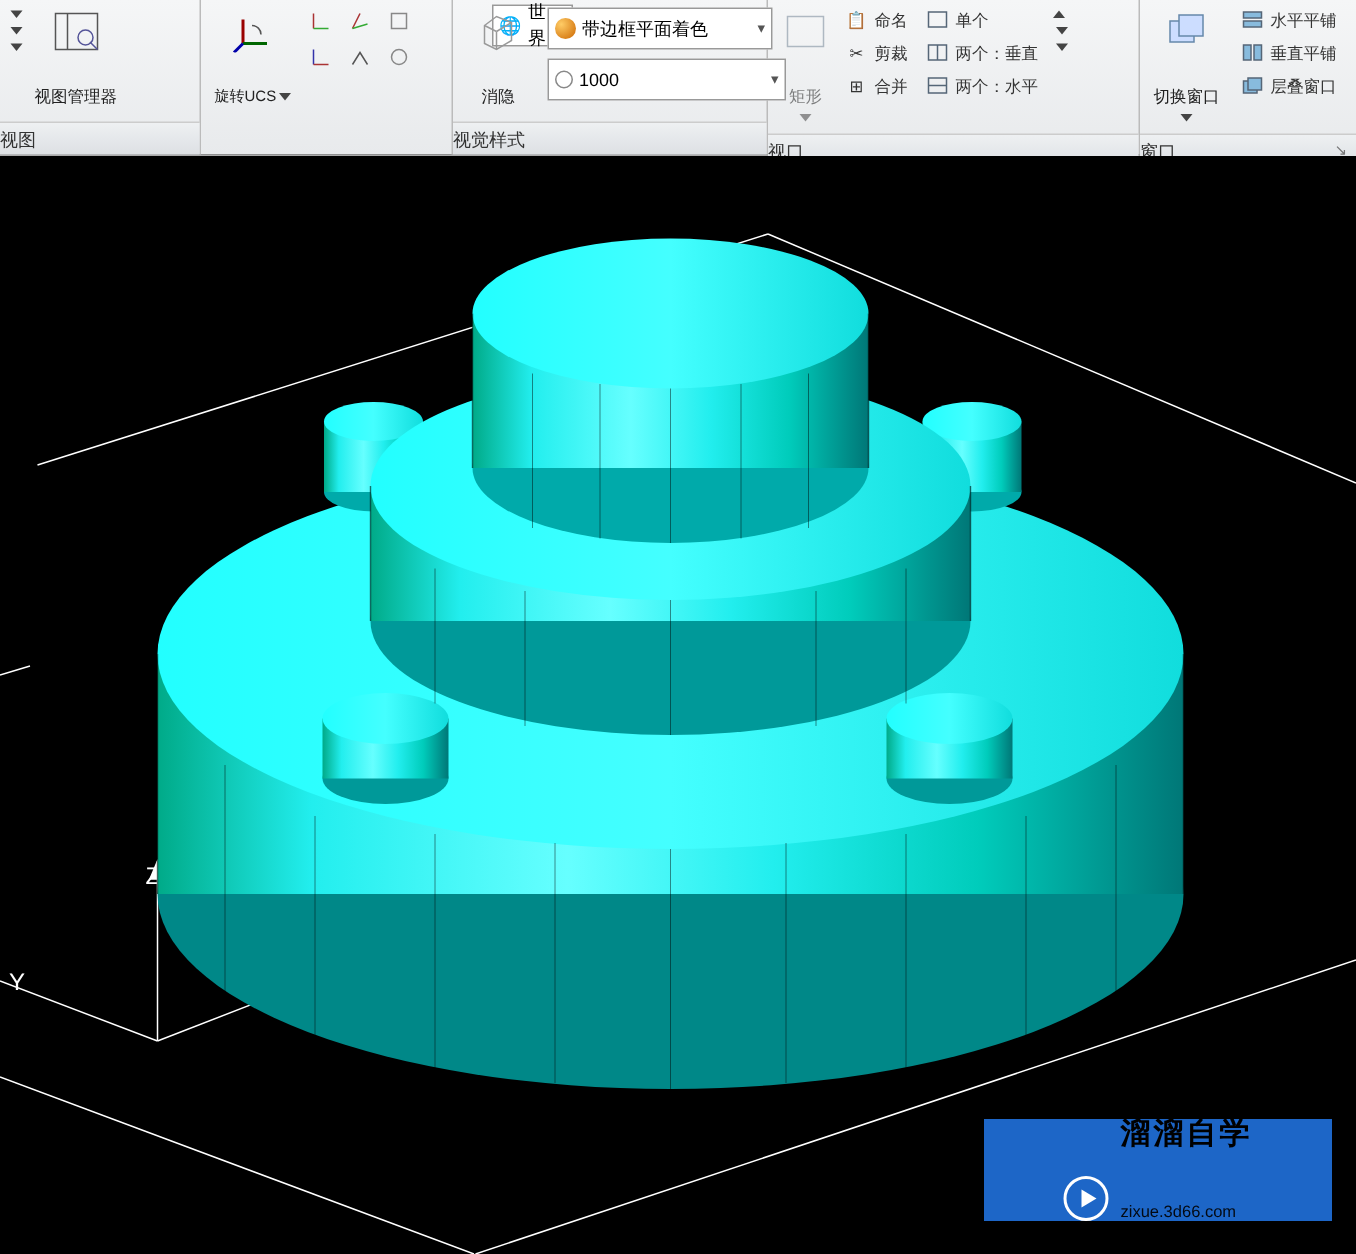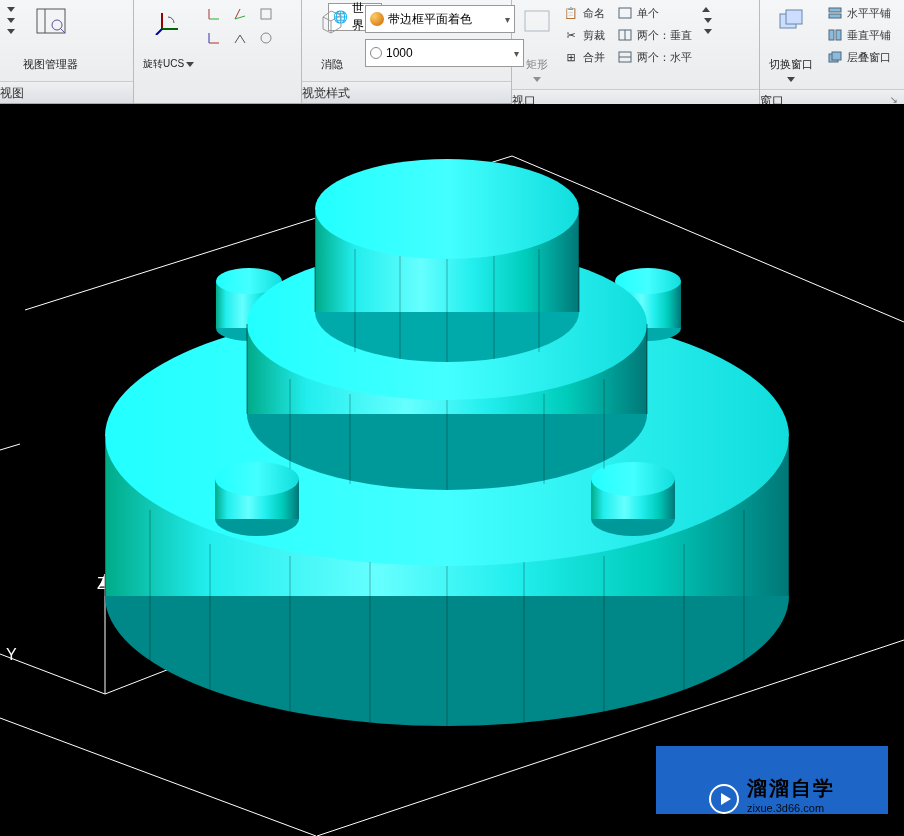--- a/index.html
+++ b/index.html
@@ -30,21 +30,21 @@
   .stack-arrows { display:flex; flex-direction:column; gap:6px; padding-top:4px; }
   .stack-arrows .tri-down { margin-left:2px; }
   
   .viewport { position:relative; width:100%; height:calc(836px - 104px); background:#000; overflow:hidden; }
   
   .watermark { position:absolute; right:16px; bottom:22px; width:232px; height:68px; background:#1d66c7; display:flex; align-items:flex-end; justify-content:center; color:#000000; }
   .watermark .play { width:30px; height:30px; border:2px solid #fff; border-radius:50%; display:flex; align-items:center; justify-content:center; margin-right:8px; }
   .watermark .play::after { content:""; border-left:10px solid #fff; border-top:6px solid transparent; border-bottom:6px solid transparent; margin-left:3px; }
   .watermark .txt { display:flex; flex-direction:column; align-items:flex-start; }
   .watermark .t1 { font-size:20px; font-weight:bold; letter-spacing:2px; }
-  .watermark .t2 { font-size:11px; opacity:.9; }
+  .watermark .t2 { font-size:11px; opacity:.9;margin-top:33px; }
 </style>
 </head>
 <body>
 
 <div class="ribbon">
 
   <div class="panel" style="width:134px">
     <div class="panel-body">
       <div class="stack-arrows">
         <span class="tri-down"></span>

